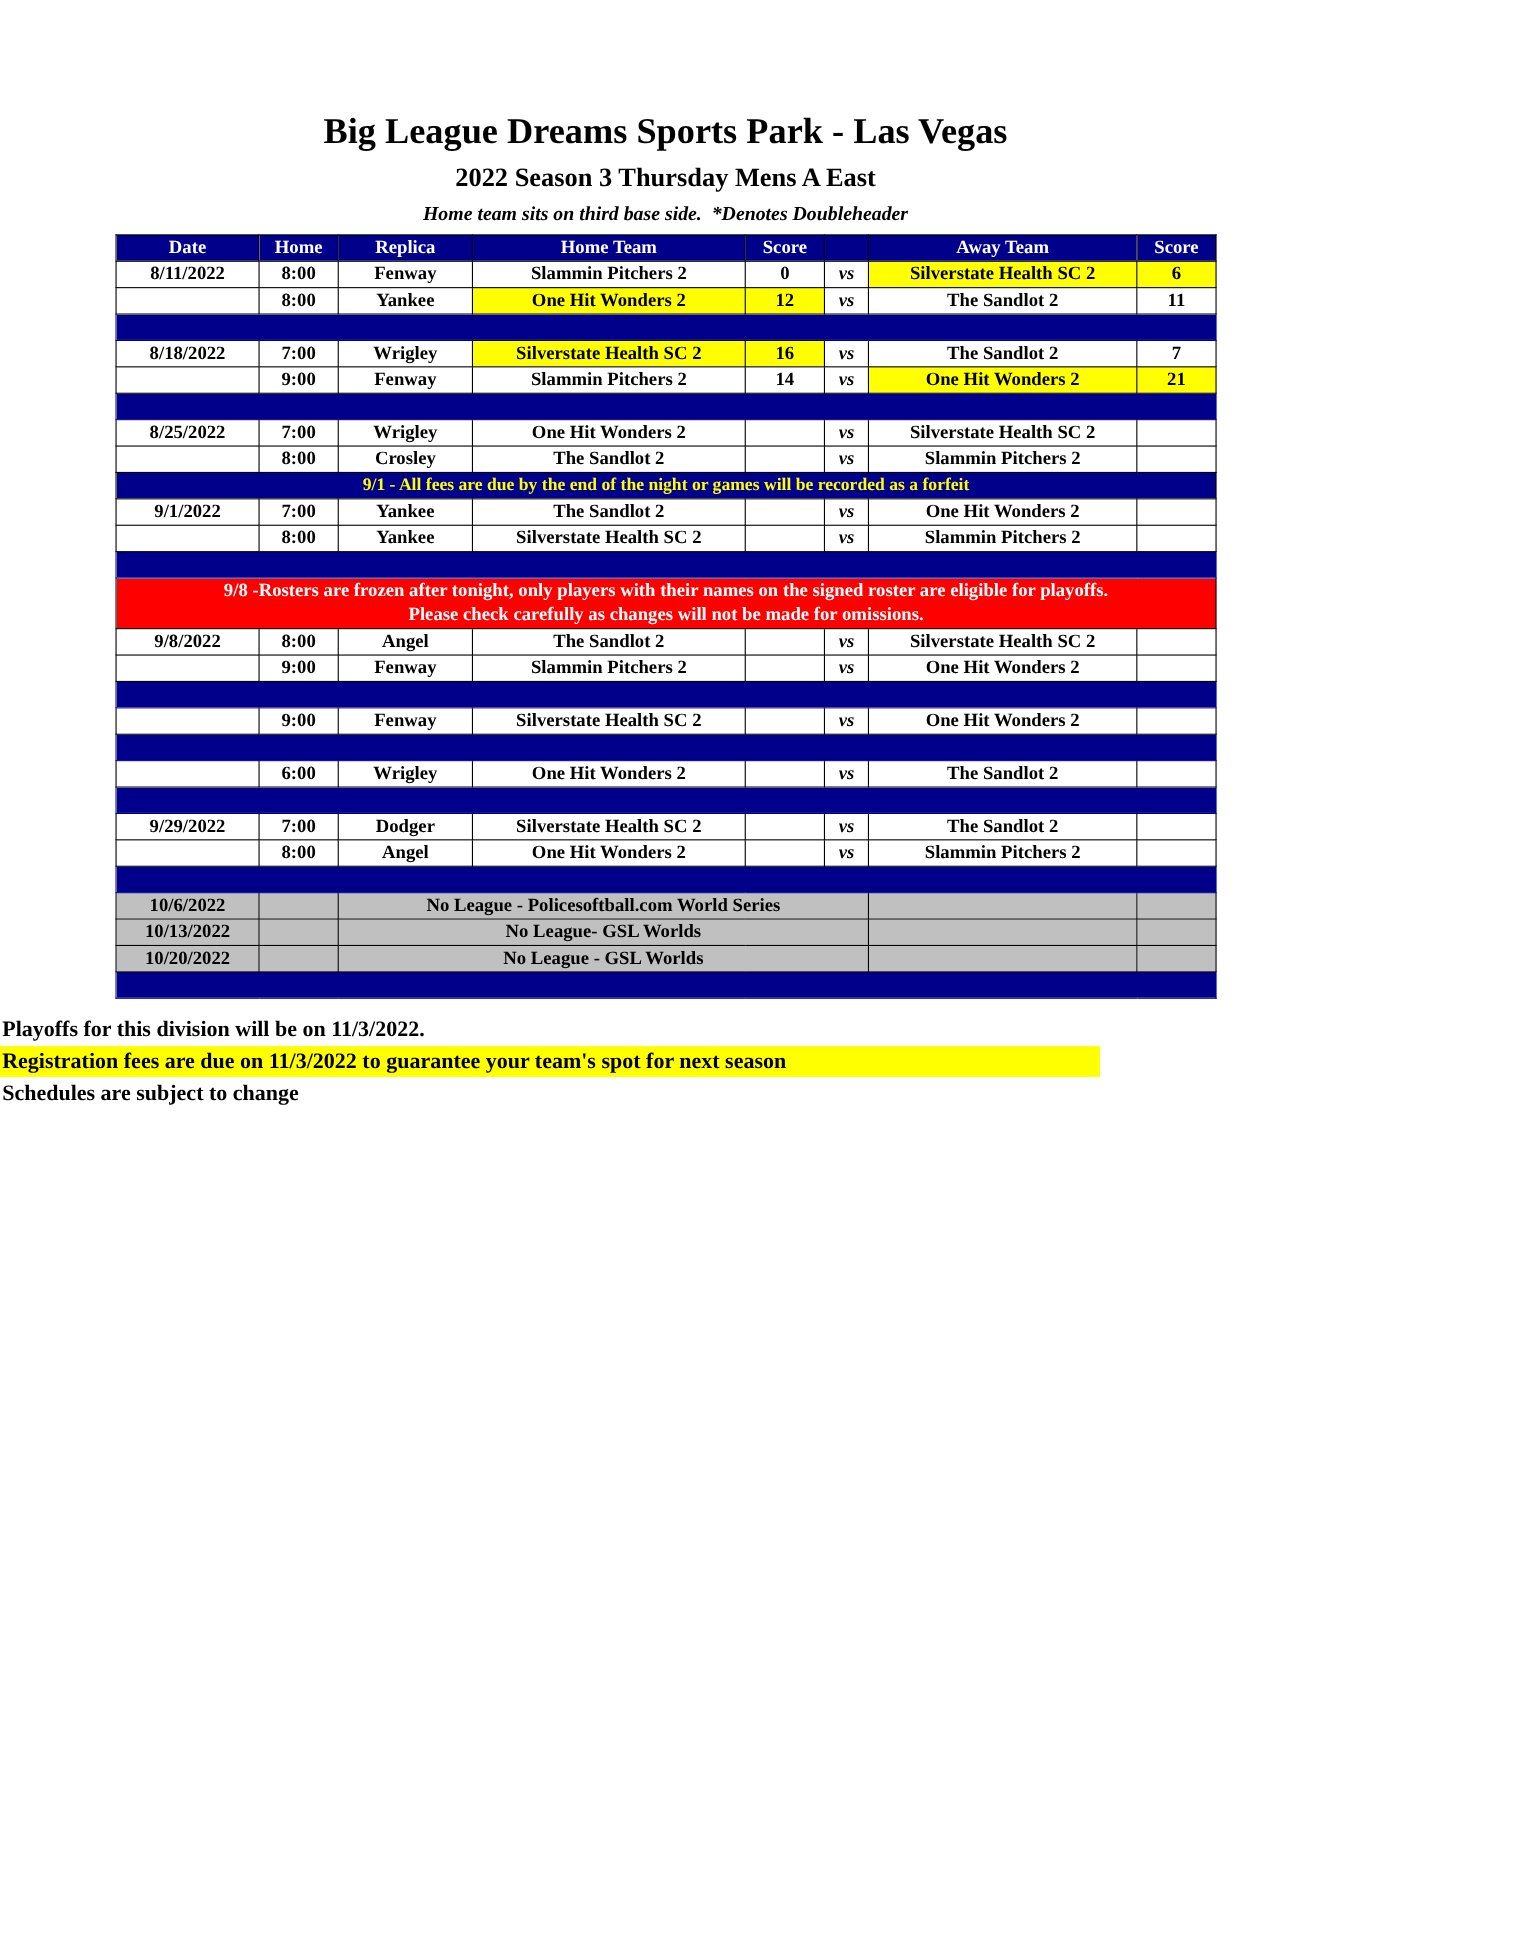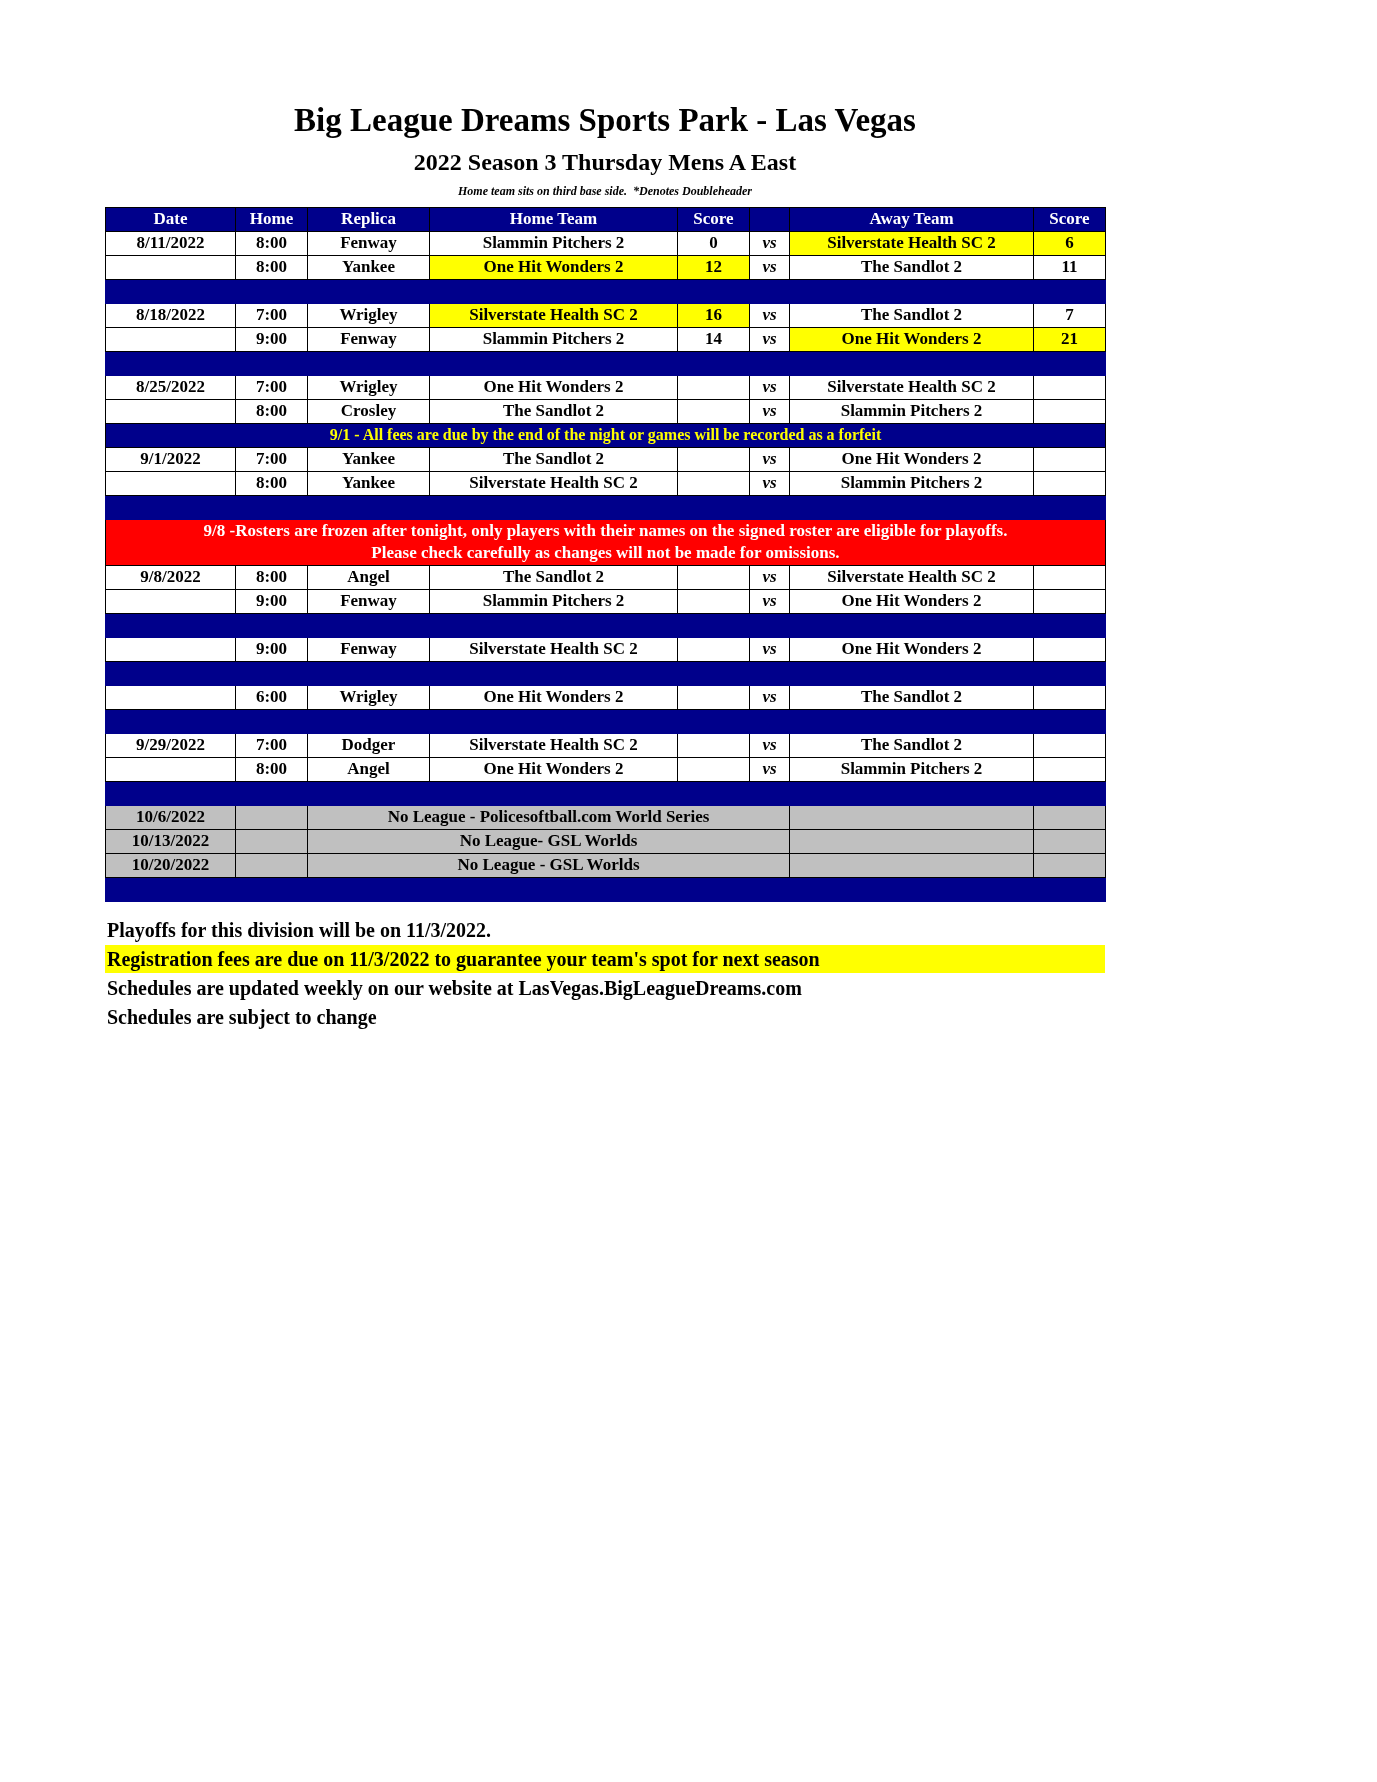--- a/index.html
+++ b/index.html
@@ -15,21 +15,21 @@
   }
   .title-block {
     margin-left: 105px;
     width: 1000px;
     text-align: center;
     padding-top: 102px;
   }
   .title { font-size: 33px; font-weight: bold; line-height: 1.15; }
   .subtitle { font-size: 24px; font-weight: bold; margin-top: 9px; }
   .header-note {
-    font-size: 12px;
+    font-size: 18px;
     font-weight: bold;
     font-style: italic;
     margin-top: 8px;
     white-space: pre-wrap;
   }
   table.schedule {
     margin: 8px 0 0 105px;
     width: 1000px;
     border-collapse: collapse;
     table-layout: fixed;
@@ -61,21 +61,21 @@
     background: var(--red, #FF0000);
     color: #ffffff;
     height: 46px;
     font-size: 17px;
     line-height: 1.3;
     margin-top: 41px;
   }
   .schedule td.hl { background: var(--yellow, #FFFF00); }
   .schedule td.gray { background: var(--gray, #C0C0C0); }
   .schedule td.vs-col { font-style: italic; }
-  .footer { margin-left: 105px; margin-top: 14px; }
+  .footer { margin-top: 14px; }
   .footer-line {
     font-size: 20px;
     font-weight: bold;
     line-height: 28px;
     padding-left: 2px;
     margin-top: 1px;
     width: 1000px;
   }
   .footer-line.highlight { background: var(--yellow, #FFFF00); }
 </style>
@@ -307,17 +307,16 @@
         </tr>
         <tr>
           <td class="sep" colspan="8"></td>
         </tr>
       </tbody>
   </table>
 
   <div class="footer">
     <div class="footer-line">Playoffs for this division will be on 11/3/2022.</div>
     <div class="footer-line highlight">Registration fees are due on 11/3/2022 to guarantee your team's spot for next season</div>
-    <div class="footer-line">Schedules are updated weekly on our website at LasVegas.BigLeagueDreams.com</div>
     <div class="footer-line">Schedules are subject to change</div>
   </div>
 
 </div>
 
 </body></html>

